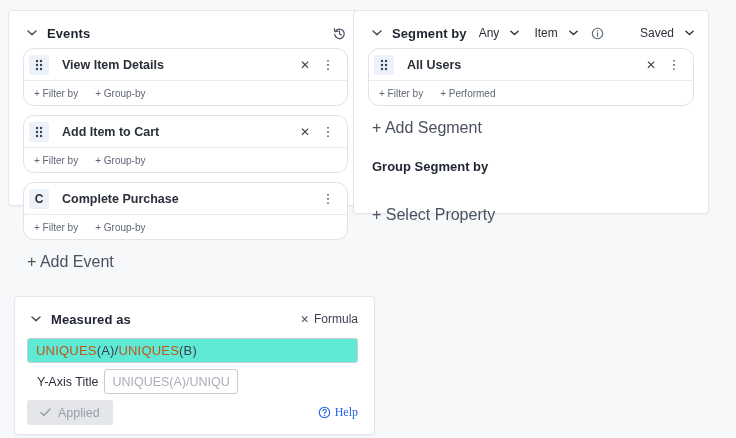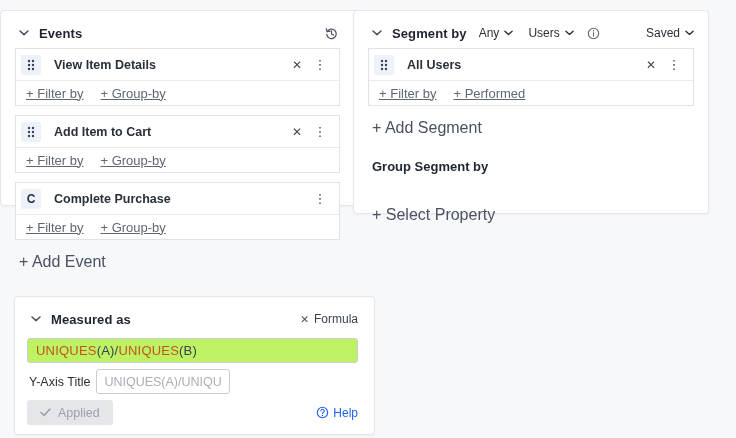--- a/index.html
+++ b/index.html
@@ -15,31 +15,31 @@
   body{
     position:relative; background:var(--page-bg);
     font-family:"Liberation Sans",sans-serif; color:var(--label-text);
     overflow:hidden;
   }
   .panel{
     position:absolute; background:#fff; border:1px solid var(--panel-border);
     border-radius:4px; box-shadow:0 1px 2px rgba(20,30,50,.04);
     padding:13px 20px 13px 14px;
   }
-  #events-panel{left:0; top:10px; width:361px; height:196px;}
+  #events-panel{left:8px; top:10px; width:361px; height:196px;}
   #segment-panel{left:353px; top:10px; width:356px; height:204px; padding-right:14px;}
   #measured-panel{left:14px; top:296px; width:361px; height:139px; padding:13px 16px 13px 12px;}
 
   .panel-header{display:flex; align-items:center; height:18px; padding-left:4px;}
   .panel-title{font-size:13px; font-weight:bold; color:var(--title-text); margin-left:10px; letter-spacing:.1px;}
   .chev-btn{display:inline-flex; align-items:center; cursor:pointer;}
   .spacer{flex:1;}
 
   .card{
-    border:1px solid var(--card-border); border-radius:0; margin-top:6px;
+    border:1px solid var(--card-border); border-radius:11px; margin-top:6px;
     background:#fff;
   }
   .card + .card{margin-top:9px;}
   .card-head{display:flex; align-items:center; height:32px; padding:0 10px 0 5px; border-bottom:1px solid #e8ebef;}
   .handle{
     width:20px; height:20px; border-radius:2px; background:var(--handle-bg);
     display:inline-flex; align-items:center; justify-content:center; cursor:grab; flex:none;
   }
   .letter-badge{
     width:20px; height:20px; border-radius:2px; background:var(--handle-bg);
@@ -47,60 +47,60 @@
     font-size:12px; font-weight:bold; color:var(--label-text); flex:none;
   }
   .card-label{margin-left:13px; font-size:12.5px; font-weight:bold; color:var(--label-text); cursor:pointer;}
   .icon-btn{
     display:inline-flex; align-items:center; justify-content:center;
     width:18px; height:18px; cursor:pointer; color:#3f4754;
     font-family:"DejaVu Sans",sans-serif; font-size:12px; line-height:1;
   }
   .kebab{font-size:13px; margin-left:5px; letter-spacing:0;}
   .card-actions{display:flex; align-items:center; height:24px; padding-left:10px; gap:17px;}
-  .action-link{font-size:13px; color:var(--muted-text); cursor:pointer;text-decoration:underline;}
+  .action-link{font-size:10px; color:var(--muted-text); cursor:pointer;}
 
   .add-link{
     display:inline-block; margin:13px 0 0 4px; font-size:16px; font-weight:500;
     color:var(--link-text); cursor:pointer;
   }
   .group-title{margin:22px 0 0 4px; font-size:13px; font-weight:bold; color:var(--title-text);}
 
-  .dd{display:inline-flex; align-items:center; gap:5px; font-size:12px; color:var(--label-text); cursor:pointer;}
+  .dd{display:inline-flex; align-items:center; gap:11px; font-size:12px; color:var(--label-text); cursor:pointer;}
   .dd-any{margin-left:12px;} .dd-users{margin-left:15px;}
   .info-wrap{margin-left:13px; display:inline-flex; cursor:pointer;}
 
   .formula-head-right{display:inline-flex; align-items:center; gap:5px; font-size:12px; color:var(--formula-plain); cursor:pointer;}
   .formula-head-right .x{font-family:"DejaVu Sans",sans-serif; font-size:10.5px; color:#4a5160;}
 
   .formula-input{
     margin-top:10px; height:25px; border:1px solid var(--input-border); border-radius:3px;
     display:flex; align-items:center; padding:0 8px; font-size:13px; cursor:text;
-    background:#bef264; letter-spacing:.2px;
+    background:#5eead4; letter-spacing:.2px;
   }
   .fx-fn{color:var(--formula-function);}
   .fx-plain{color:var(--formula-plain);}
 
   .yaxis-row{display:flex; align-items:center; margin-top:6px;}
-  .yaxis-label{font-size:12.5px; color:var(--label-text); margin-left:2px;}
+  .yaxis-label{font-size:12.5px; color:var(--label-text); margin-left:10px;}
   .yaxis-input{
     margin-left:6px; width:134px; height:25px; border:1px solid var(--input-border);
     border-radius:3px; padding:0 7px; font-size:12.5px; color:var(--label-text);
     font-family:"Liberation Sans",sans-serif; outline:none;
   }
   .yaxis-input::placeholder{color:var(--placeholder); opacity:1;}
 
   .bottom-row{display:flex; align-items:center; justify-content:space-between; margin-top:6px;}
   .applied-btn{
     display:inline-flex; align-items:center; gap:7px; height:25px; padding:8px 13px;
     background:var(--applied-bg); border:none; border-radius:3px;
     color:var(--applied-text); font-size:12.5px; font-family:"Liberation Sans",sans-serif;
     cursor:default;
   }
-  .help-link{display:inline-flex; align-items:center; gap:4px; color:var(--help-blue); font-size:12px; font-weight:500; cursor:pointer;}
+  .help-link{display:inline-flex; align-items:center; gap:4px; color:var(--help-blue); font-size:12px; font-weight:500; cursor:pointer;font-family:Liberation Serif, serif;}
   svg{display:block;}
 </style>
 </head>
 <body>
 
 <div class="panel" id="events-panel">
   <div class="panel-header">
     <span class="chev-btn">
       <svg width="10" height="6" viewBox="0 0 10 6">
           <path d="M1 1l4 3.6L9 1" fill="none" stroke="#4a5160" stroke-width="1.5" stroke-linecap="round" stroke-linejoin="round"></path>
@@ -190,21 +190,21 @@
         </svg>
     </span>
     <span class="panel-title">Segment by</span>
     <span class="dd dd-any">
       <span>Any</span>
       <svg width="9" height="6" viewBox="0 0 10 6">
           <path d="M1 1l4 3.6L9 1" fill="none" stroke="#2a3039" stroke-width="1.5" stroke-linecap="round" stroke-linejoin="round"></path>
         </svg>
     </span>
     <span class="dd dd-users">
-      <span>Users</span>
+      <span>Item</span>
       <svg width="9" height="6" viewBox="0 0 10 6">
           <path d="M1 1l4 3.6L9 1" fill="none" stroke="#2a3039" stroke-width="1.5" stroke-linecap="round" stroke-linejoin="round"></path>
         </svg>
     </span>
     <span class="info-wrap">
       <svg width="13" height="13" viewBox="0 0 14 14" fill="none" stroke="#5f6775" stroke-width="1.2">
           <circle cx="7" cy="7" r="5.6"></circle>
           <line x1="7" y1="6.2" x2="7" y2="10" stroke-linecap="round"></line>
           <circle cx="7" cy="4" r="0.8" fill="#5f6775" stroke="none"></circle>
         </svg>

